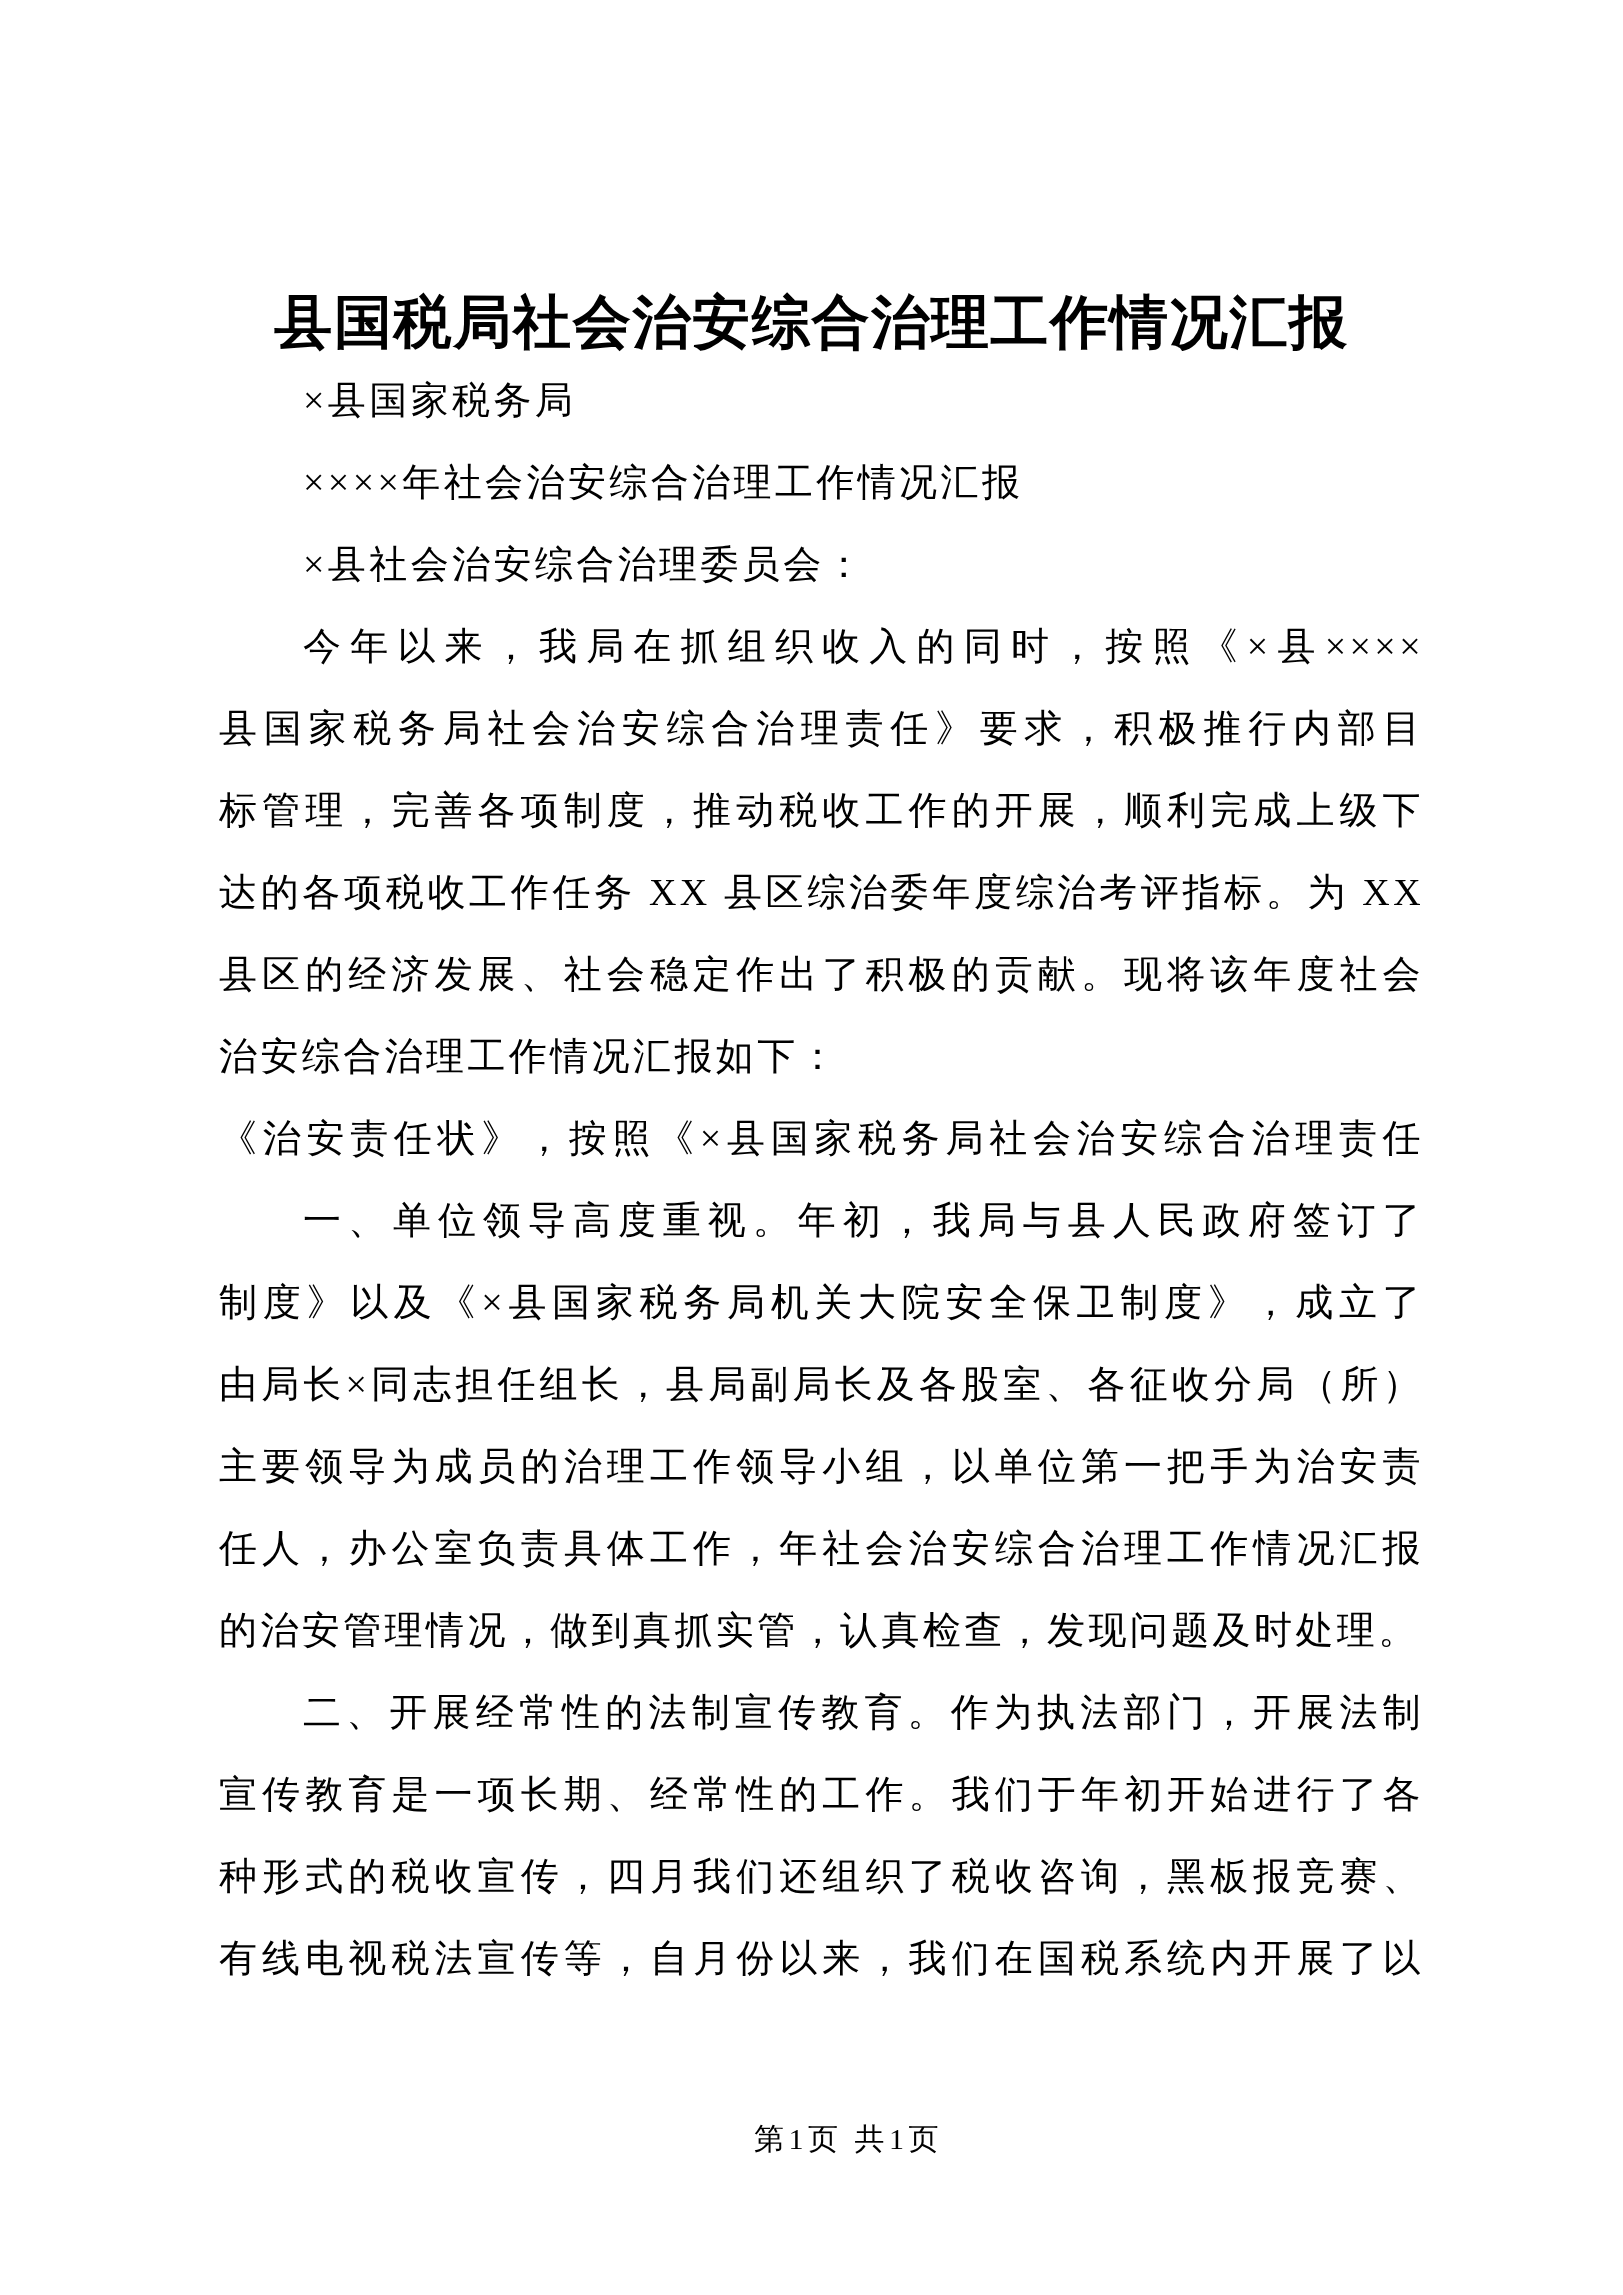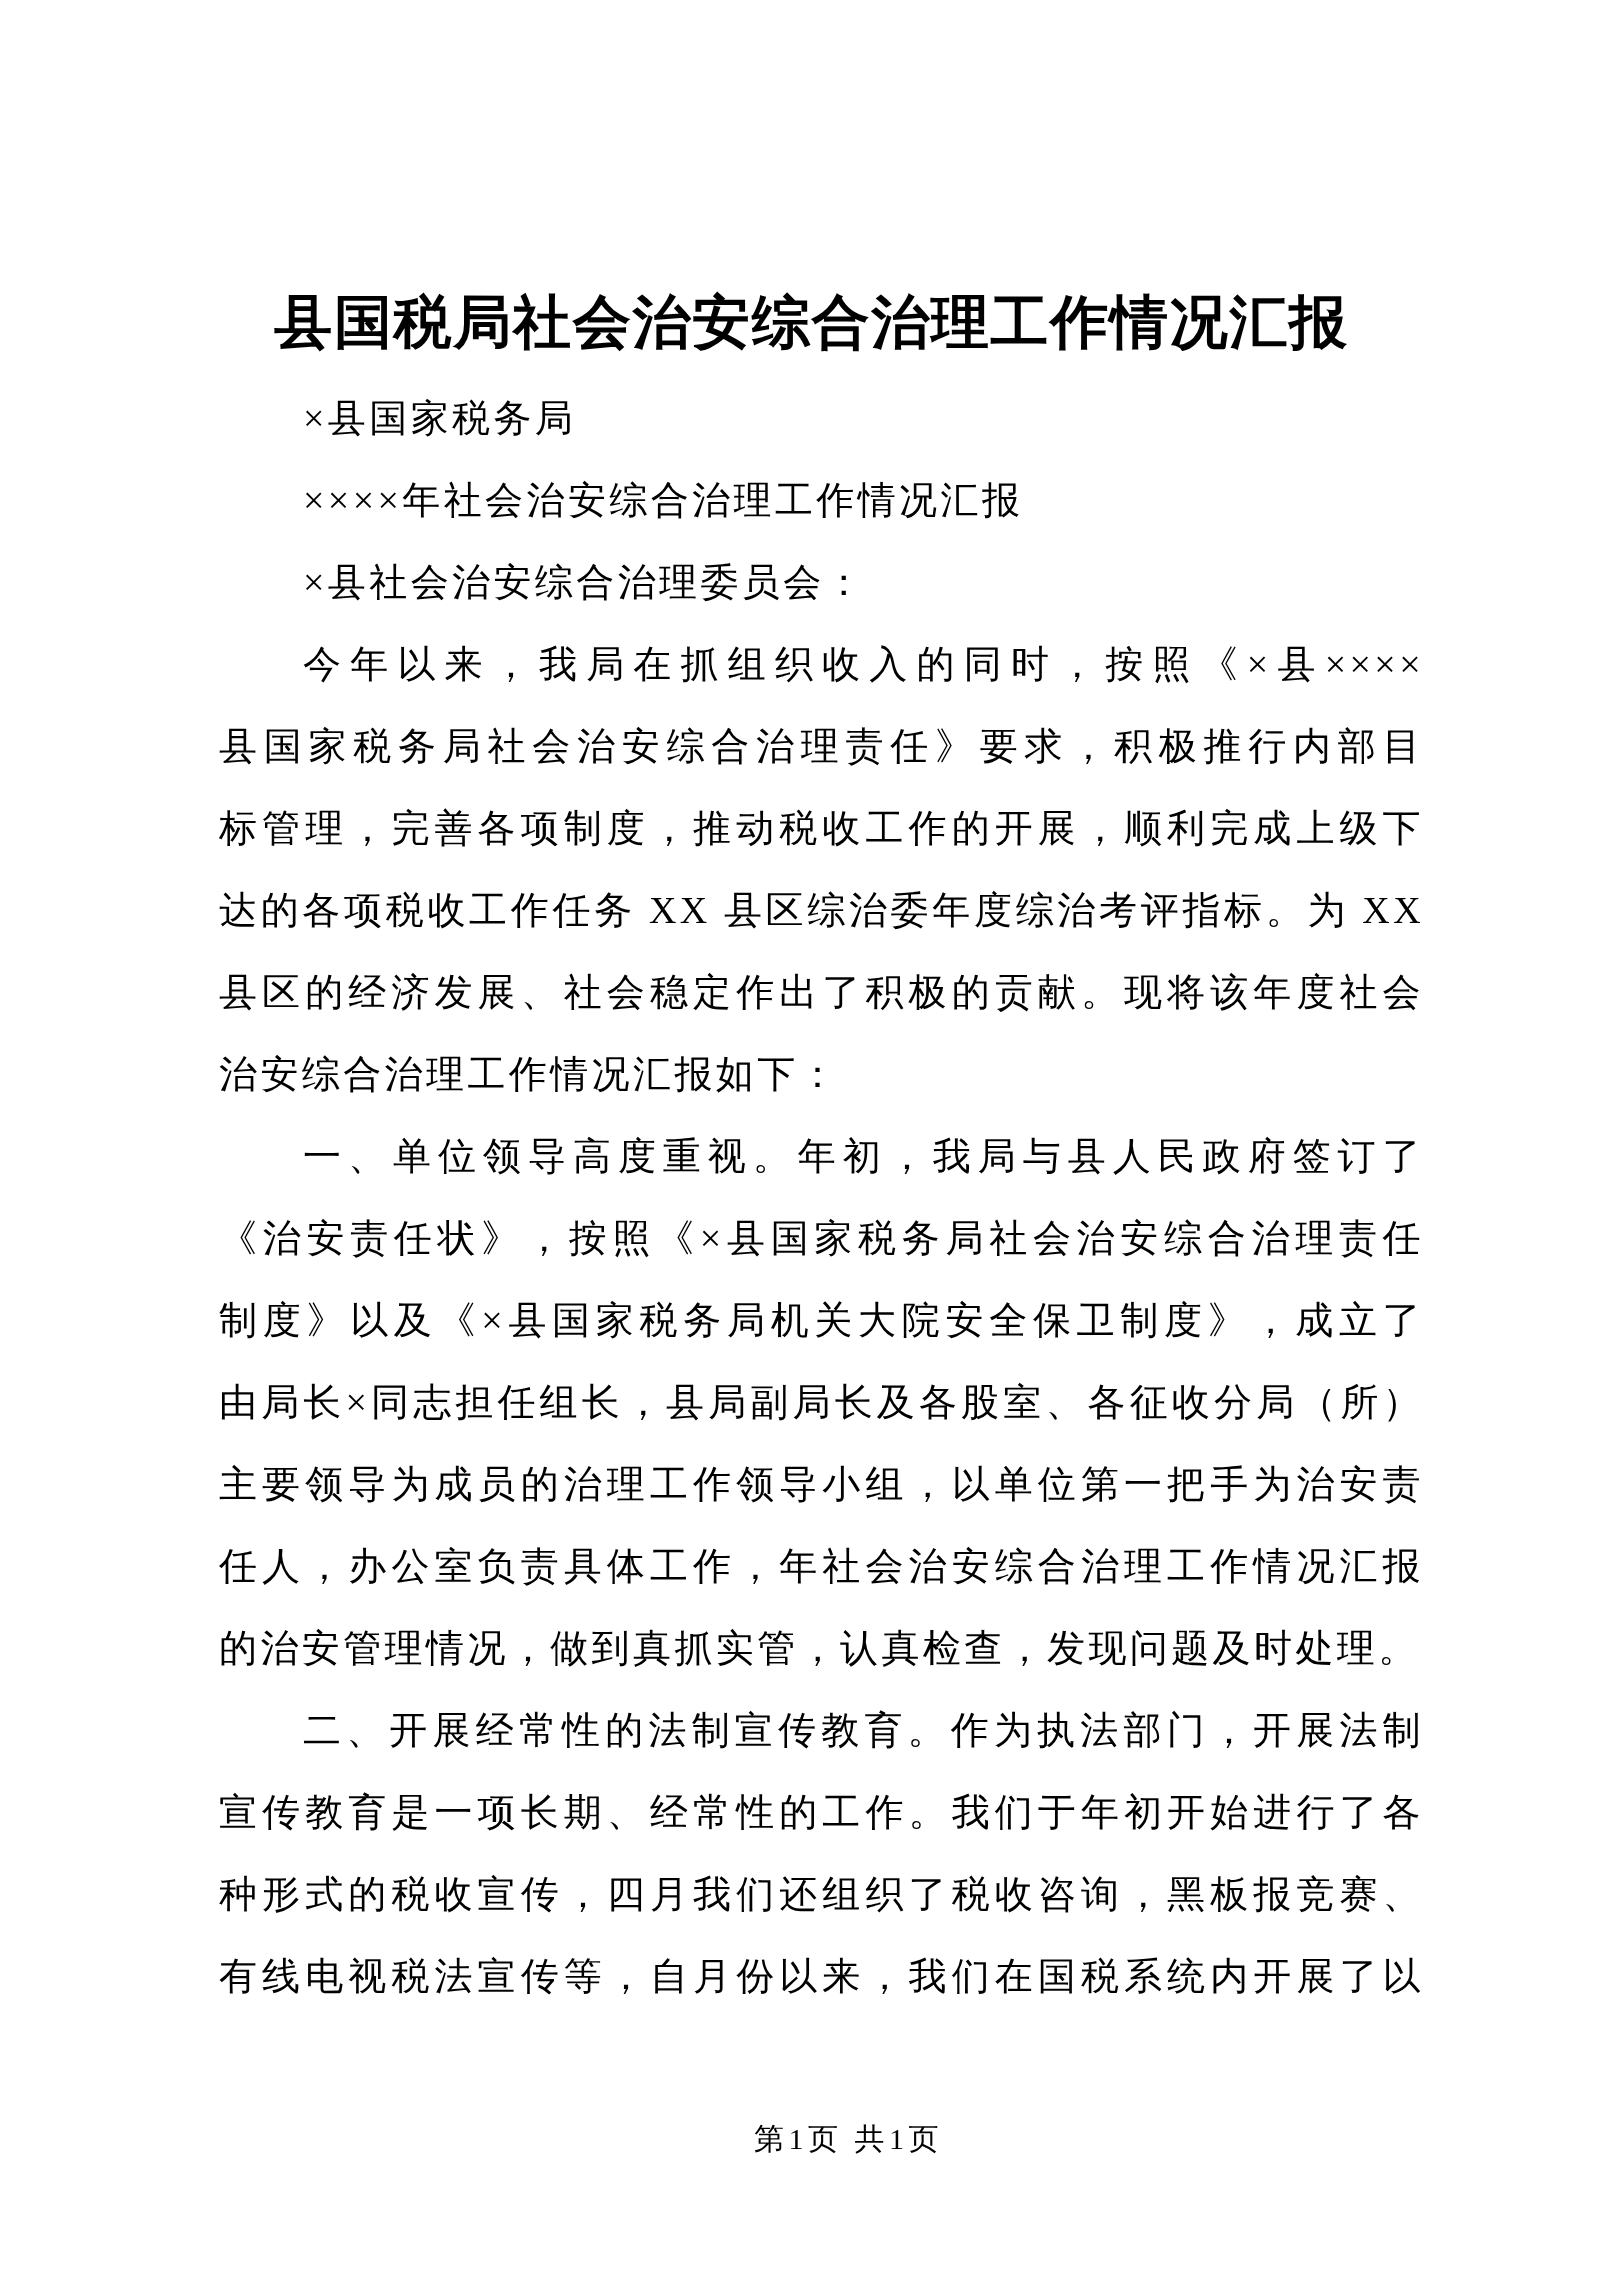--- a/index.html
+++ b/index.html
@@ -23,21 +23,21 @@
     width: 1623px;
     line-height: 67px;
     font-size: 58px;
     font-weight: bold;
     letter-spacing: 1.7px;
     text-align: center;
     white-space: nowrap;
   }
   .doc-body {
     position: absolute;
-    top: 377px;
+    top: 359px;
     left: 219px;
     width: 1205px;
     font-size: 38px;
     line-height: 82px;
   }
   .line {
     white-space: nowrap;
     letter-spacing: 3.4px;
     text-align: justify;
   }
@@ -71,22 +71,22 @@
   <div class="doc-body">
       <div class="line indent end">×县国家税务局</div>
       <div class="line indent end">××××年社会治安综合治理工作情况汇报</div>
       <div class="line indent end">×县社会治安综合治理委员会：</div>
       <div class="line indent fill">今年以来，我局在抓组织收入的同时，按照《×县××××</div>
       <div class="line fill">县国家税务局社会治安综合治理责任》要求，积极推行内部目</div>
       <div class="line fill">标管理，完善各项制度，推动税收工作的开展，顺利完成上级下</div>
       <div class="line fill">达的各项税收工作任务 XX 县区综治委年度综治考评指标。为 XX</div>
       <div class="line fill">县区的经济发展、社会稳定作出了积极的贡献。现将该年度社会</div>
       <div class="line end">治安综合治理工作情况汇报如下：</div>
+      <div class="line fill">《治安责任状》，按照《×县国家税务局社会治安综合治理责任</div>
       <div class="line indent fill">一、单位领导高度重视。年初，我局与县人民政府签订了</div>
-      <div class="line fill">《治安责任状》，按照《×县国家税务局社会治安综合治理责任</div>
       <div class="line fill">制度》以及《×县国家税务局机关大院安全保卫制度》，成立了</div>
       <div class="line fill">由局长×同志担任组长，县局副局长及各股室、各征收分局（所）</div>
       <div class="line fill">主要领导为成员的治理工作领导小组，以单位第一把手为治安责</div>
       <div class="line fill">任人，办公室负责具体工作，年社会治安综合治理工作情况汇报</div>
       <div class="line end">的治安管理情况，做到真抓实管，认真检查，发现问题及时处理。</div>
       <div class="line indent fill">二、开展经常性的法制宣传教育。作为执法部门，开展法制</div>
       <div class="line fill">宣传教育是一项长期、经常性的工作。我们于年初开始进行了各</div>
       <div class="line fill">种形式的税收宣传，四月我们还组织了税收咨询，黑板报竞赛、</div>
       <div class="line fill">有线电视税法宣传等，自月份以来，我们在国税系统内开展了以</div>
     </div>

